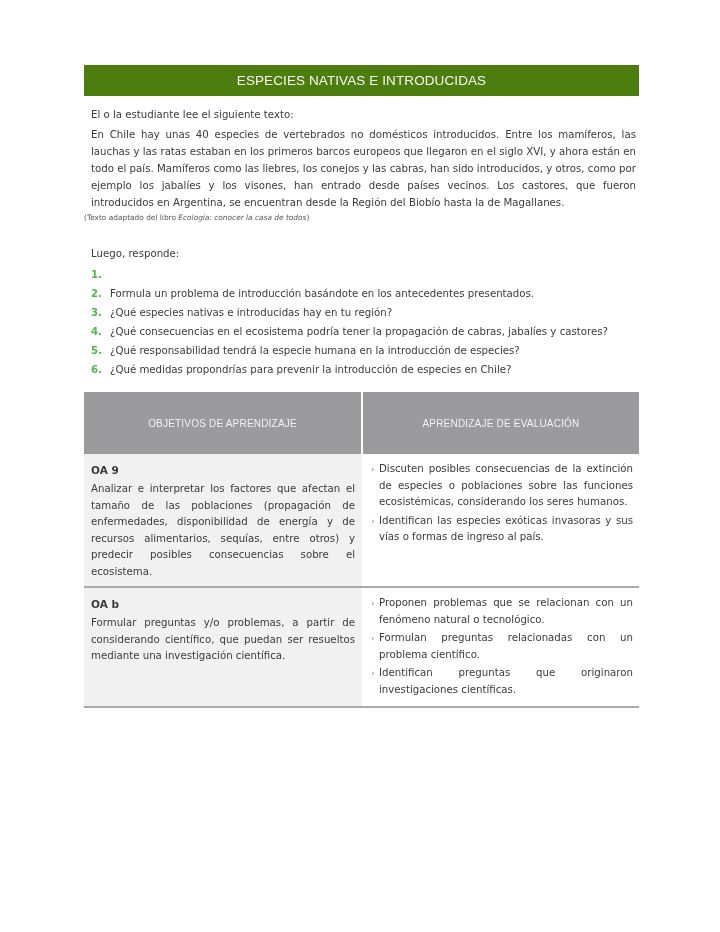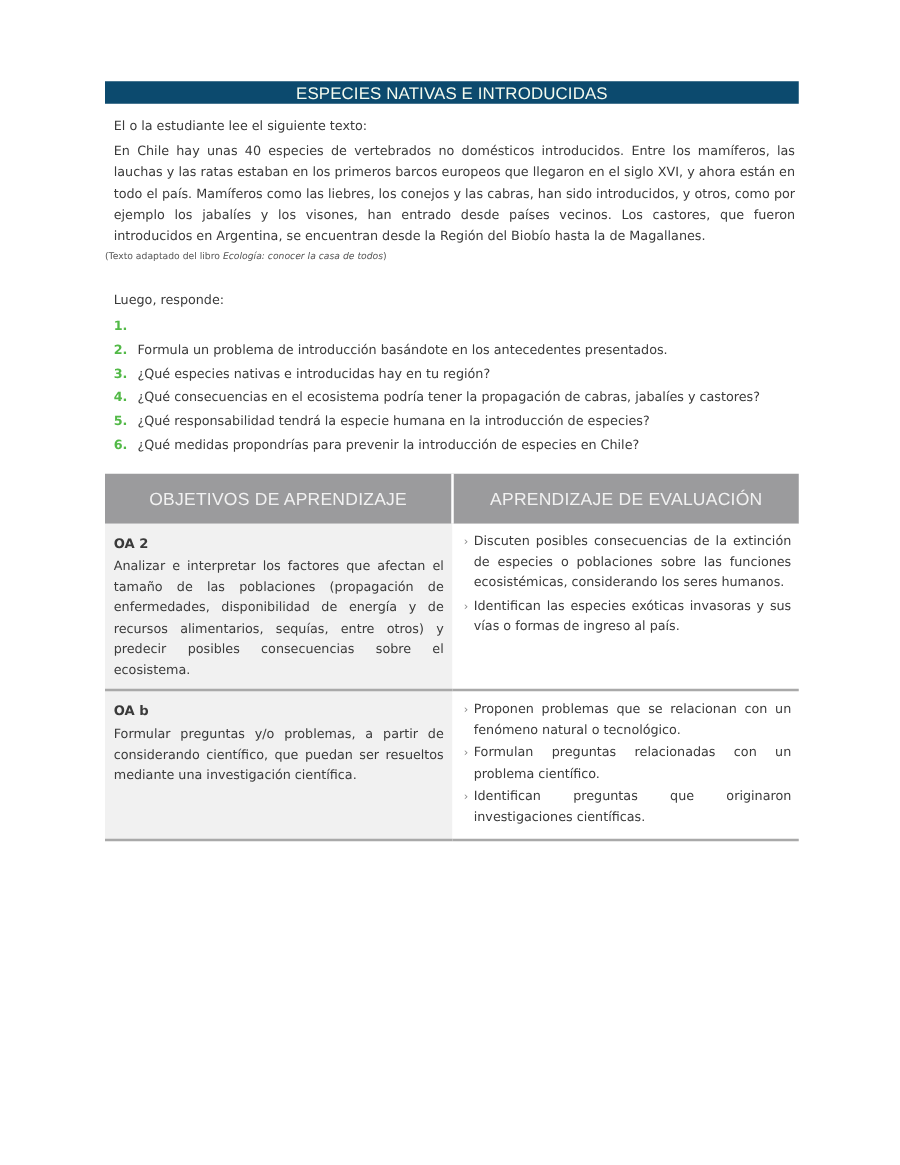--- a/index.html
+++ b/index.html
@@ -1,28 +1,28 @@
 <!DOCTYPE html>
 <html><head>
 <meta charset="utf-8">
 <style>
   html, body { margin: 0; padding: 0; background: #ffffff; }
   body { width: 720px; height: 932px; position: relative; font-family: "DejaVu Sans", sans-serif; color: #3a3a3a; }
   .page { position: absolute; left: 84px; top: 65px; width: 555px; }
-  .title-bar { height: 18px; background: #0c4a6e; color: #f4fbef; font-family: "Liberation Sans", sans-serif; font-size: 13.5px; letter-spacing: 0.1px; display: flex; align-items: center; justify-content: center; }
+  .title-bar { height: 31px; background: #4d7c0f; color: #f4fbef; font-family: "Liberation Sans", sans-serif; font-size: 13.5px; letter-spacing: 0.1px; display: flex; align-items: center; justify-content: center; }
   .intro { margin: 10px 0 0 7px; font-size: 10.2px; line-height: 17px; }
   .passage { margin: 3px 0 0 7px; font-size: 10.2px; line-height: 17px; text-align: justify; width: 545px; }
   .source { margin-top: 2px; font-size: 7.4px; color: #555; padding-right: 1px; }
   .source i { font-style: italic; }
   .respond { margin: 23px 0 0 7px; font-size: 10.2px; line-height: 17px; }
   .qlist { list-style: none; margin: 3px 0 0 7px; padding: 0; }
   .qlist li { display: flex; font-size: 10.2px; line-height: 19px; }
   .qnum { color: #52b947; font-weight: bold; width: 19px; flex: none; }
   table.eval { margin-top: 13px; width: 555px; border-collapse: collapse; font-size: 10.2px; }
-  .eval th { background: #9b9b9d; color: #f2f2f2; font-family: "Liberation Sans", sans-serif; font-weight: normal; font-size: 14px; height: 30px; padding: 5px; text-align: center; letter-spacing: 0.2px; }
+  .eval th { background: #9b9b9d; color: #f2f2f2; font-family: "Liberation Sans", sans-serif; font-weight: normal; font-size: 10px; height: 30px; padding: 16px; text-align: center; letter-spacing: 0.2px; }
   .eval th.left { border-right: 2px solid #ffffff; }
   .eval td.sub { color: #72c267; font-family: "Liberation Sans", sans-serif; font-size: 10.5px; text-align: center; line-height: 16px; height: 40px; padding: 0 6px; vertical-align: middle; border-bottom: 1px solid #b9b9b9; }
   .eval td.sub.left { border-right: 1px solid #b9b9b9; }
   .eval td.oa { background: #f1f1f1; vertical-align: top; padding: 8px 7px 6px 7px; width: 264px; border-bottom: 2px solid #a9a9a9; }
   .eval td.ind { background: #ffffff; vertical-align: top; padding: 7px 6px 6px 9px; border-bottom: 2px solid #a9a9a9; }
   .oa-code { font-weight: bold; font-size: 10.5px; line-height: 17px; margin-bottom: 2px; }
   .oa-text { text-align: justify; line-height: 16.5px; }
   .ind-item { display: flex; line-height: 16.5px; margin-bottom: 2px; text-align: justify; }
   .bullet { color: #888; width: 8px; flex: none; font-size: 9px; }
   .ind-text { flex: 1; }
@@ -71,21 +71,21 @@
   <table class="eval">
     <thead>
       <tr>
         <th class="left">OBJETIVOS DE APRENDIZAJE</th>
         <th>APRENDIZAJE DE EVALUACIÓN</th>
       </tr>
     </thead>
     <tbody>
       <tr class="row1">
         <td class="oa">
-          <div class="oa-code">OA 2</div>
+          <div class="oa-code">OA 9</div>
           <div class="oa-text">Analizar e interpretar los factores que afectan el tamaño de las poblaciones (propagación de enfermedades, disponibilidad de energía y de recursos alimentarios, sequías, entre otros) y predecir posibles consecuencias sobre el ecosistema.</div>
         </td>
         <td class="ind">
           <div class="ind-item">
               <span class="bullet">›</span>
               <span class="ind-text">Discuten posibles consecuencias de la extinción de especies o poblaciones sobre las funciones ecosistémicas, considerando los seres humanos.</span>
             </div>
           <div class="ind-item">
               <span class="bullet">›</span>
               <span class="ind-text">Identifican las especies exóticas invasoras y sus vías o formas de ingreso al país.</span>

